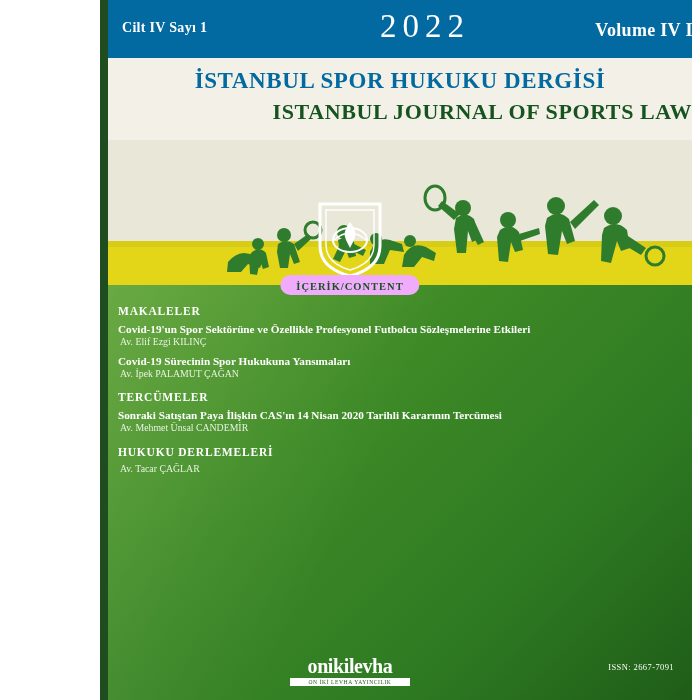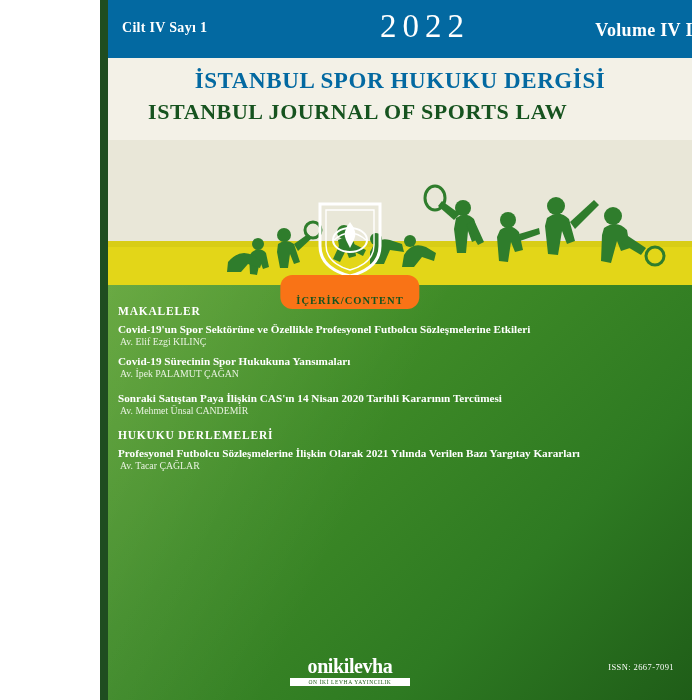--- a/index.html
+++ b/index.html
@@ -104,21 +104,21 @@
     text-align: center;
     color: #0369a1;
     font-size: 23px;
     font-weight: bold;
     letter-spacing: 0.6px;
   }
   .titlearea .t2 {
     position: absolute;
     left: 0; right: 0;
     top: 41px;
-    text-align: left;
+    text-align: right;
     color: #16531f;
     font-size: 22px;
     font-weight: bold;
     letter-spacing: 0.6px;
     padding-left: 40px;
   }
   
   .illus {
     position: absolute;
     left: 108px;
@@ -170,26 +170,26 @@
     width: 68px;
     height: 78px;
     z-index: 4;
   }
   
   .icerik {
     position: absolute;
     left: 50%;
     transform: translateX(-50%);
     top: 275px;
-    background: #f97316;
+    background: #f0abfc;
     color: #16531f;
     font-size: 10.5px;
     font-weight: bold;
     letter-spacing: 1px;
-    padding: 20px 16px 3px 16px;
+    padding: 6px 16px 3px 16px;
     border-radius: 12px;
     z-index: 5;
     white-space: nowrap;
   }
   
   .contents {
     position: absolute;
     left: 118px;
     top: 305px;
     width: 560px;
@@ -345,30 +345,30 @@
       <div class="entry">
         <div class="entry-title">Covid-19 Sürecinin Spor Hukukuna Yansımaları</div>
         <div class="entry-author">Av. İpek PALAMUT ÇAĞAN</div>
       </div>
     </div>
 
     <div class="sec">
     </div>
 
     <div class="sec">
+      <div class="sec-head">TERCÜMELER</div>
       <div class="entry">
         <div class="entry-title">Sonraki Satıştan Paya İlişkin CAS'ın 14 Nisan 2020 Tarihli Kararının Tercümesi</div>
         <div class="entry-author">Av. Mehmet Ünsal CANDEMİR</div>
       </div>
     </div>
 
     <div class="sec">
       <div class="sec-head">HUKUKU DERLEMELERİ</div>
       <div class="entry">
-        <div class="entry-title">Profesyonel Futbolcu Sözleşmelerine İlişkin Olarak 2021 Yılında Verilen Bazı Yargıtay Kararları</div>
         <div class="entry-author">Av. Tacar ÇAĞLAR</div>
       </div>
     </div>
 
   </div>
 
   <div class="issn">ISSN: 2667-7091</div>
 
   <div class="logo">
     <div class="logo-main">onikilevha</div>

